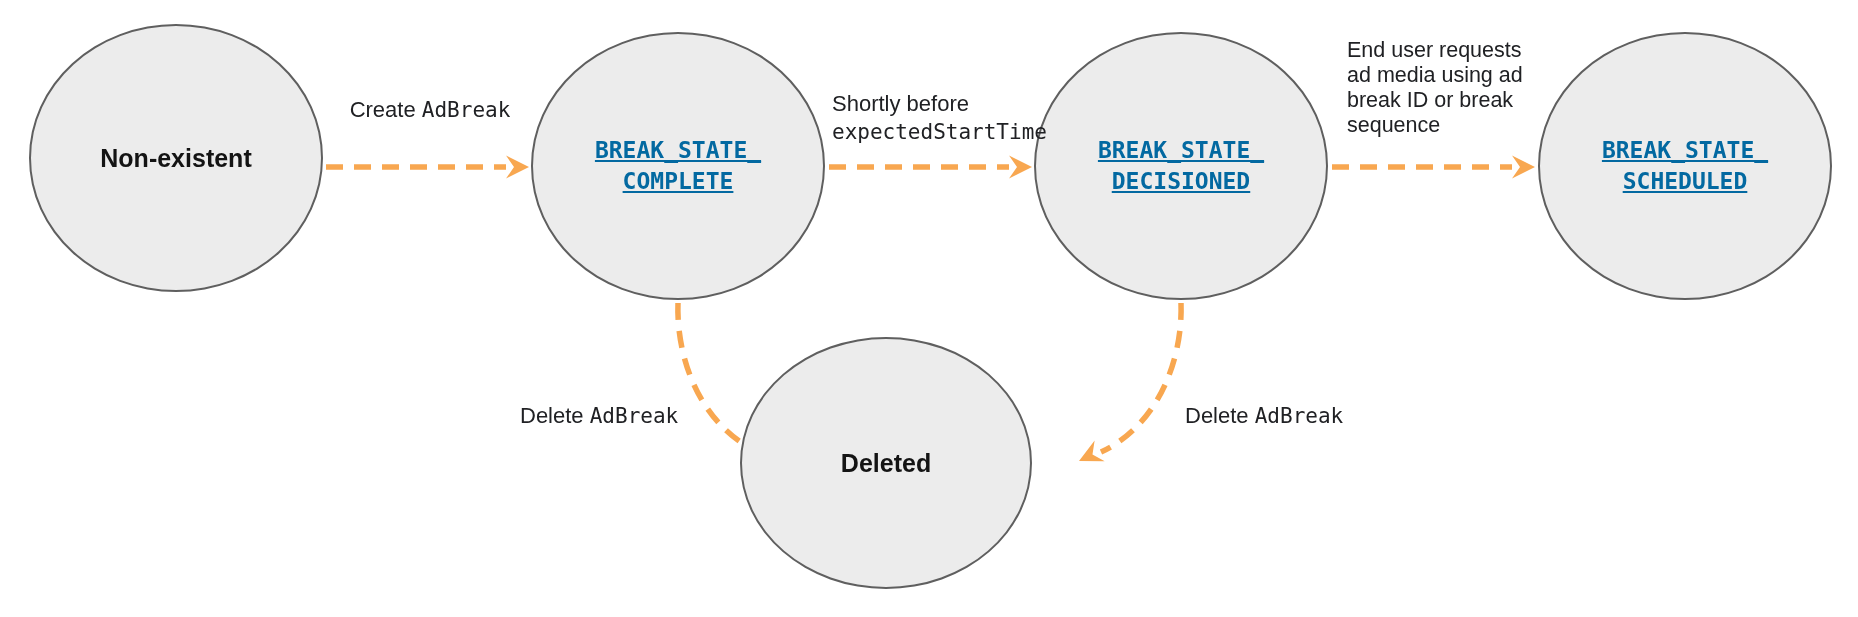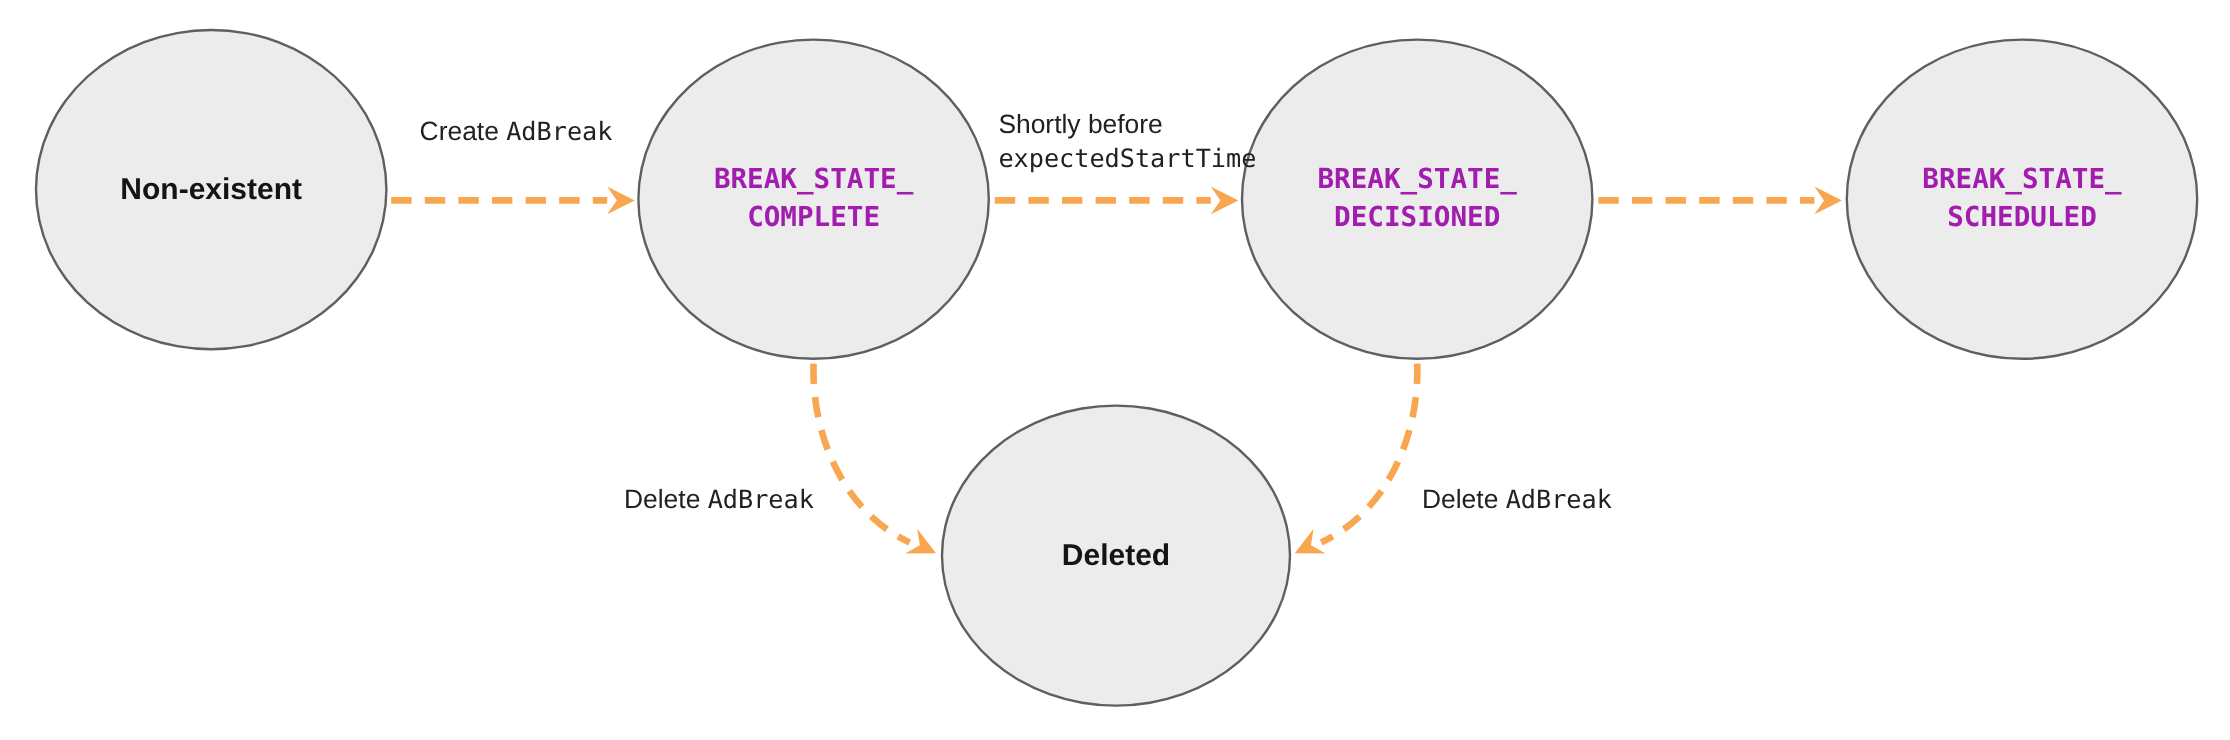--- a/index.html
+++ b/index.html
@@ -25,22 +25,23 @@
     background:#ececec;
     border:2px solid #5f5f5f;
     border-radius:50%;
     box-sizing:border-box;
     display:flex; flex-direction:column;
     align-items:center; justify-content:center;
     text-align:center;
   }
   .node-name-code {
     font-family:"DejaVu Sans Mono","Liberation Mono",monospace;
-    font-weight:bold; font-size:23px; line-height:31px; color:#a21caf;
+    font-weight:bold; font-size:23px; line-height:31px; color:#0369a1;
     white-space:pre;
+    text-decoration:underline;
   }
   .node-name-plain {
     font-family:"Liberation Sans",sans-serif;
     font-weight:bold; font-size:25px; line-height:30px; color:#141414;
   }
 
   .edge-label {
     position:absolute;
     font-size:22px; line-height:28px; color:#202124;
     white-space:nowrap;
@@ -99,34 +100,40 @@
   <div class="node" style="left:1034px; top:32px; width:294px; height:268px;">
     <span class="node-name-code">BREAK_STATE_</span>
     <span class="node-name-code">DECISIONED</span>
   </div>
 
   <div class="node" style="left:1538px; top:32px; width:294px; height:268px;">
     <span class="node-name-code">BREAK_STATE_</span>
     <span class="node-name-code">SCHEDULED</span>
   </div>
 
-  <div class="node" style="left:784px; top:337px; width:292px; height:252px;">
+  <div class="node" style="left:740px; top:337px; width:292px; height:252px;">
     <span class="node-name-plain">Deleted</span>
   </div>
 
   <div class="edge-label center" style="left:340px; top:96px; width:180px;">
     <span>Create</span>
     <span class="mono">AdBreak</span>
   </div>
 
   <div class="edge-label" style="left:832px; top:90px;">
     <div>Shortly before</div>
     <div class="mono">expectedStartTime</div>
   </div>
 
+  <div class="edge-label" style="left:1347px; top:38px; font-size:21.5px; line-height:25px;">
+    <div>End user requests</div>
+    <div>ad media using ad</div>
+    <div>break ID or break</div>
+    <div>sequence</div>
+  </div>
 
   <div class="edge-label" style="left:520px; top:402px;">
     <span>Delete</span>
     <span class="mono">AdBreak</span>
   </div>
 
   <div class="edge-label" style="left:1185px; top:402px;">
     <span>Delete</span>
     <span class="mono">AdBreak</span>
   </div>

